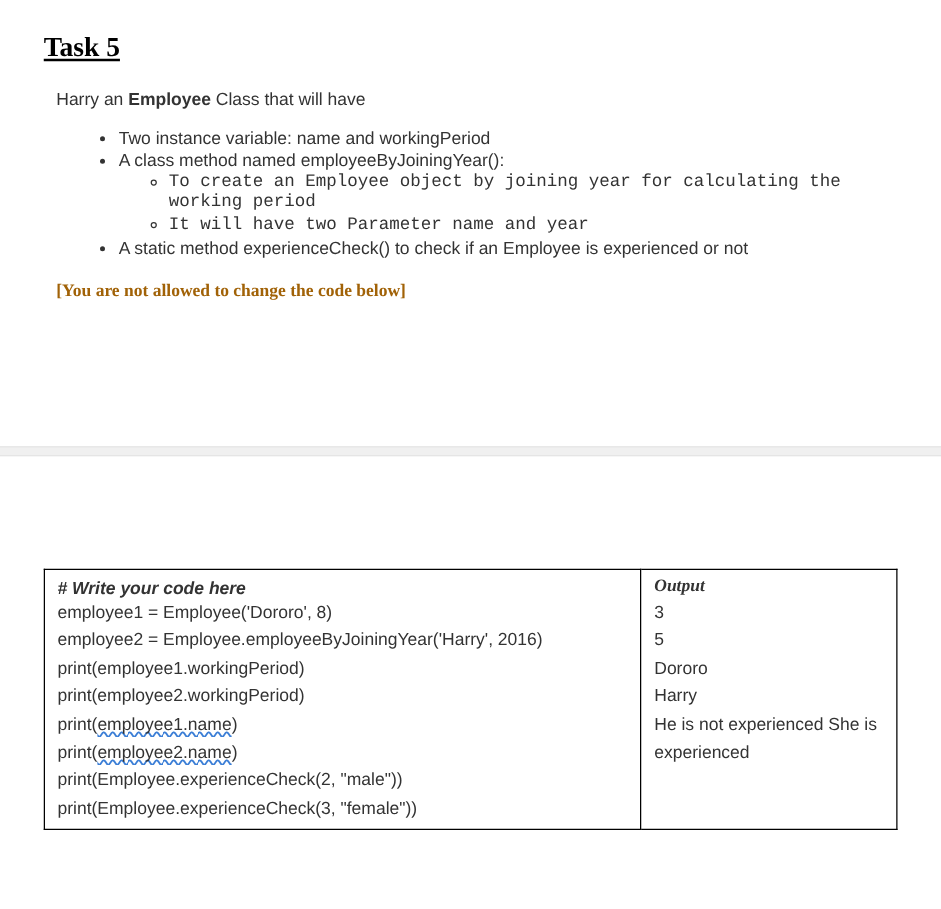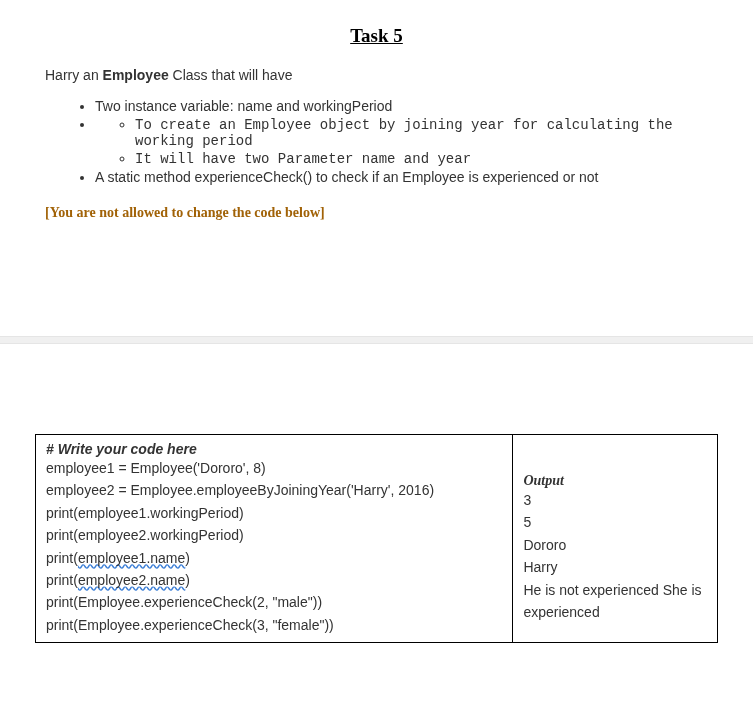--- a/index.html
+++ b/index.html
@@ -8,23 +8,23 @@
       color: #333;
       margin: 0;
       padding: 0;
       background: #fff;
       width: 753px;
     }
     .content {
       padding: 15px 35px;
     }
     .title {
-      text-align: center;
+      text-align: left;
       font-weight: bold;
-      font-size: 19px;
+      font-size: 22px;
       text-decoration: underline;
       margin: 10px 0 20px 0;
       font-family: "Times New Roman", serif;
       color: #000;
     }
     .intro {
       margin: 0 10px 15px 10px;
     }
     ul.outer {
       list-style-type: disc;
@@ -76,21 +76,20 @@
       width: 30%;
     }
     .code-heading {
       font-weight: bold;
       font-style: italic;
     }
     .output-heading {
       font-weight: bold;
       font-style: italic;
       font-family: "Times New Roman", serif;
-      margin-top: 32px;
     }
     .code-line {
       line-height: 1.6;
     }
     .squiggle {
       text-decoration: underline wavy #3b7ed6;
       text-decoration-skip-ink: none;
     }
   </style>
 </head>
@@ -99,20 +98,21 @@
 <div class="content">
   <div class="title">Task 5</div>
 
   <div class="intro">
     <span>Harry an </span><b>Employee</b><span> Class that will have</span>
   </div>
 
   <ul class="outer">
     <li>Two instance variable: name and workingPeriod</li>
     <li>
+      <span>A class method named employeeByJoiningYear():</span>
       <ul class="inner">
         <li>To create an Employee object by joining year for calculating the working period</li>
         <li>It will have two Parameter name and year</li>
       </ul>
     </li>
     <li>
       <span>A static method experienceCheck() to check if an Employee is experienced or not</span>
     </li>
   </ul>
 

